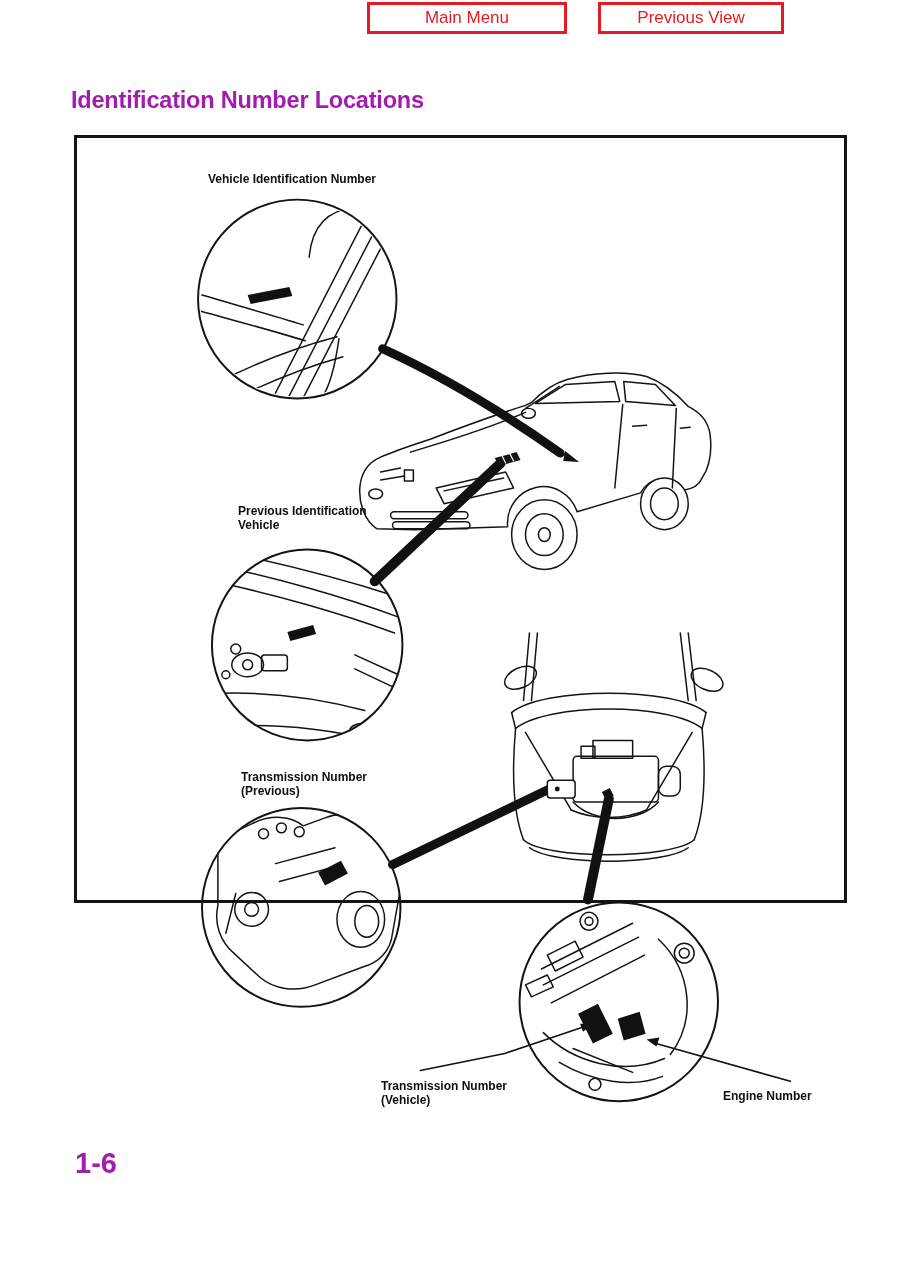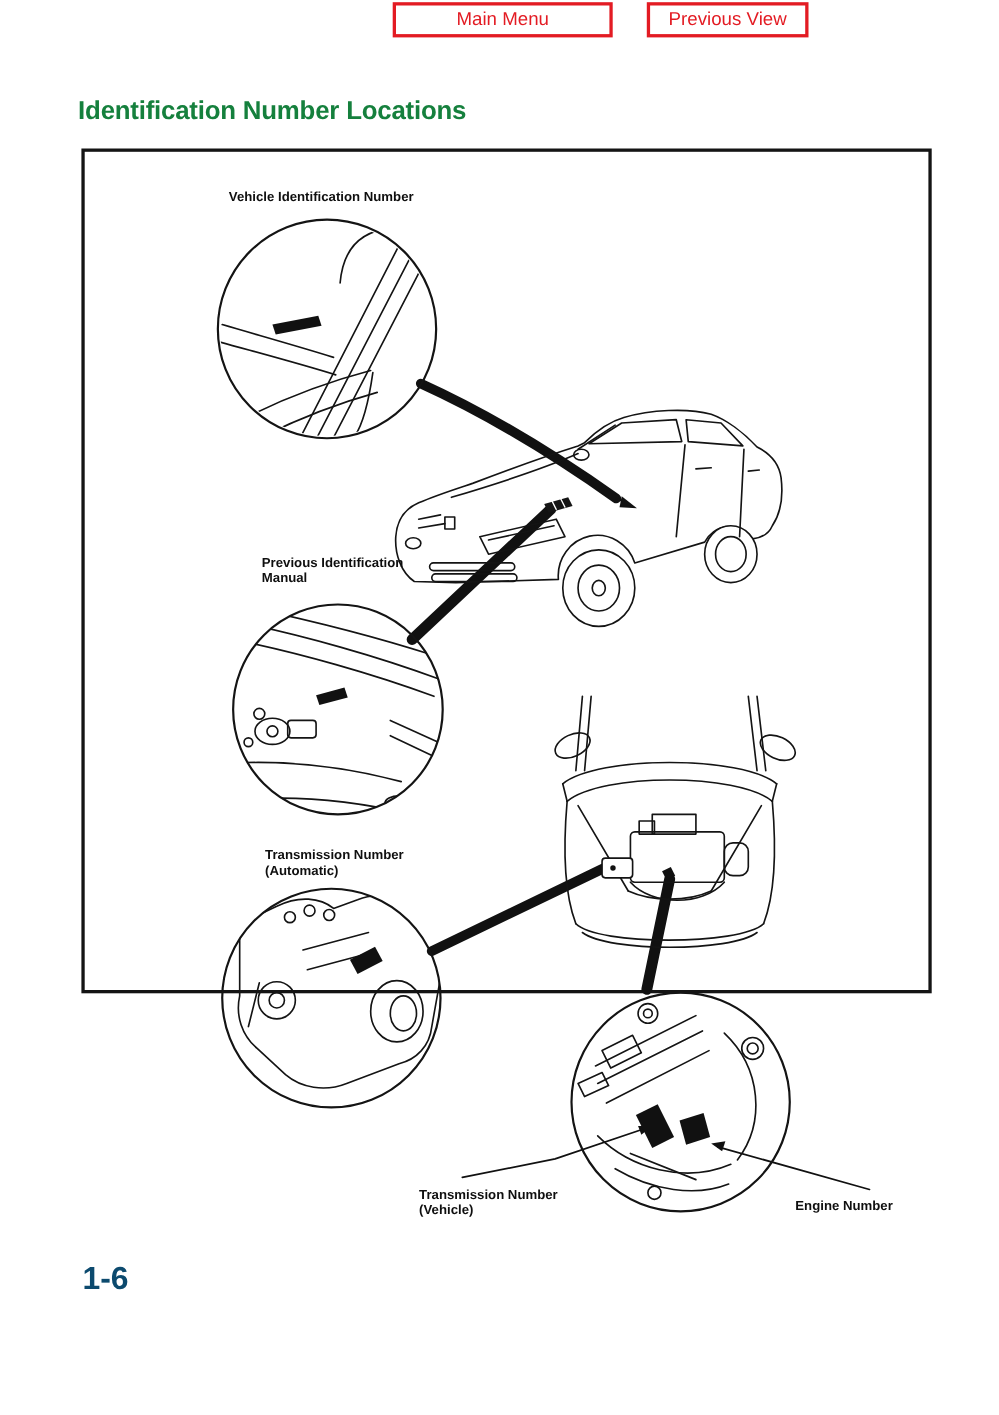--- a/index.html
+++ b/index.html
@@ -6,39 +6,39 @@
   * { margin:0; padding:0; box-sizing:border-box; }
   html,body { background:#ffffff; }
   body {
     width:908px; height:1286px; position:relative; overflow:hidden;
     font-family:"Liberation Sans", sans-serif; color:var(--ink);
   }
   .nav-btn {
     position:absolute; top:2px; height:32px; background:#fff;
     border:3px solid var(--accent); color:var(--accent);
     font-family:"Liberation Sans", sans-serif; font-size:17px;
-    display:flex; align-items:center; justify-content:center; cursor:pointer;
+    display:flex; align-items:center; justify-content:center; cursor:pointer;margin-left:10px;
   }
   #btn-main-menu { left:357px; width:200px; }
-  #btn-previous-view { left:588px; width:147px; }
+  #btn-previous-view { left:588px; width:186px; }
   .page-title {
     position:absolute; left:71px; top:87px; font-size:23.5px; font-weight:bold;
-    letter-spacing:-0.2px; color:#15803d;
+    letter-spacing:-0.2px; color:#a21caf;
   }
   .diagram-frame {
     position:absolute; left:74px; top:135px; width:773px; height:768px;
     border:3px solid #141414; background:#fff;
   }
   .diagram-frame svg { position:absolute; left:0; top:0; width:767px; height:1000px; }
   .dlabel {
     position:absolute; font-size:12px; font-weight:bold; color:#0f0f0f;
     line-height:1.2; white-space:nowrap;
   }
   .page-number {
-    position:absolute; left:75px; top:1147px; font-size:29px; font-weight:bold; color:#0c4a6e;text-align:right;
+    position:absolute; left:75px; top:1147px; font-size:29px; font-weight:bold; color:#a21caf;text-align:right;
   }
 </style>
 </head>
 <body>
 
 <div>
 
   <button id="btn-main-menu" class="nav-btn">Main Menu</button>
   <button id="btn-previous-view" class="nav-btn">Previous View</button>
 
@@ -208,26 +208,26 @@
         <polygon points="529,658 537,654 541,662 533,666" fill="#111" stroke="none"></polygon>
       </g>
     </svg>
 
     <div class="dlabel" style="left:131px; top:34px">
       <span>Vehicle Identification Number</span>
     </div>
 
     <div class="dlabel" style="left:161px; top:366px">
       <span>Previous Identification</span><br>
-      <span>Manual</span>
+      <span>Vehicle</span>
     </div>
 
     <div class="dlabel" style="left:164px; top:632px">
       <span>Transmission Number</span><br>
-      <span>(Automatic)</span>
+      <span>(Previous)</span>
     </div>
 
     <div class="dlabel" style="left:304px; top:941px">
       <span>Transmission Number</span><br>
       <span>(Vehicle)</span>
     </div>
 
     <div class="dlabel" style="left:646px; top:951px">
       <span>Engine Number</span>
     </div>

